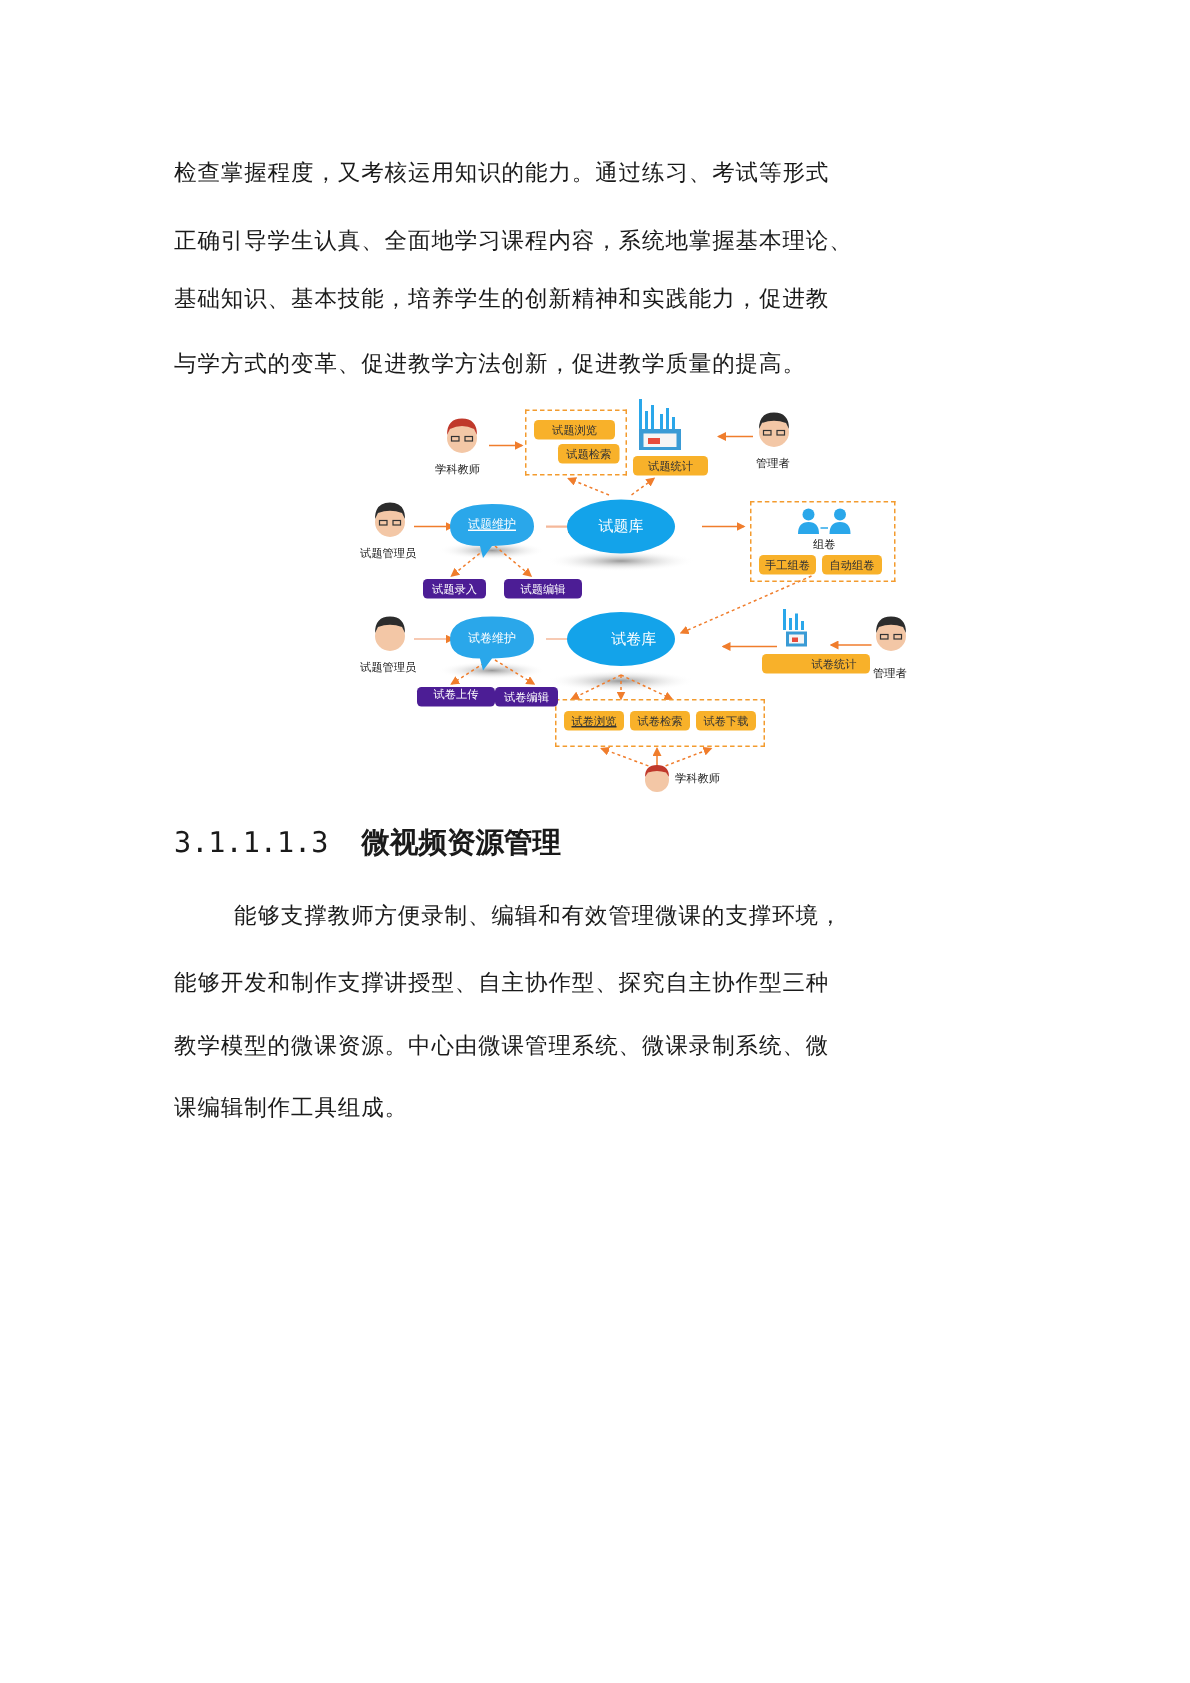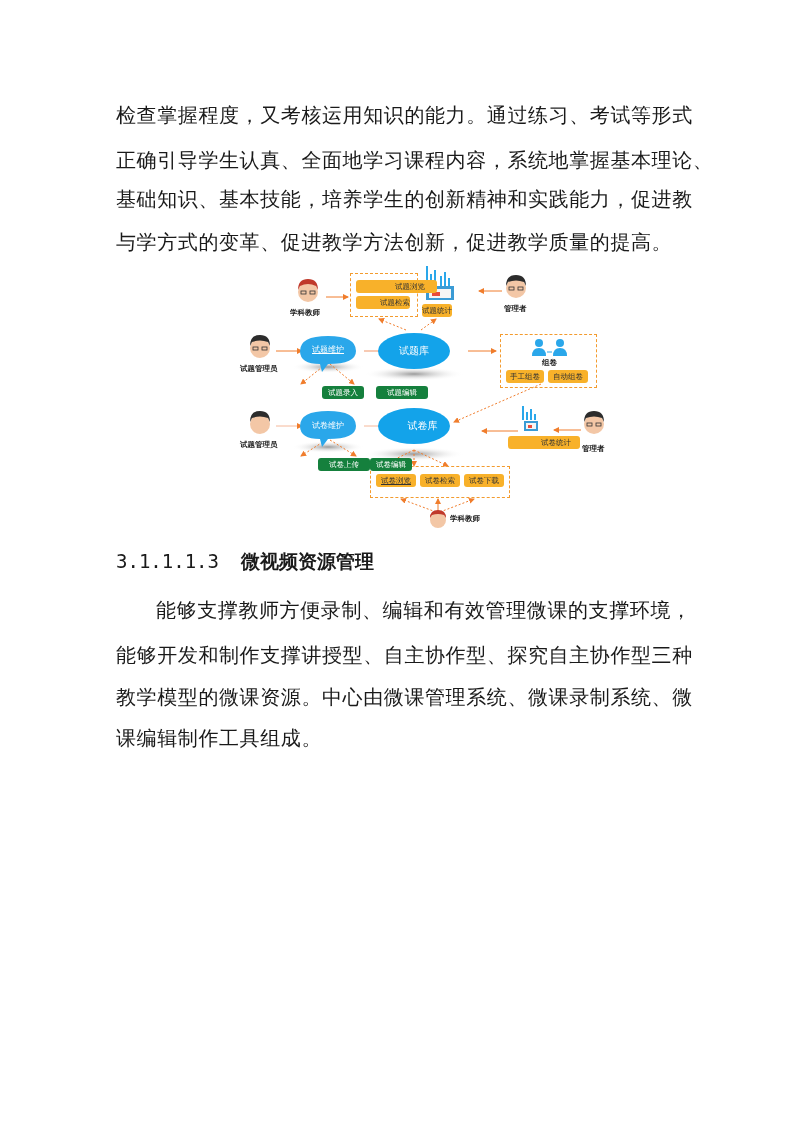--- a/index.html
+++ b/index.html
@@ -1,30 +1,30 @@
 <!DOCTYPE html>
 <html><head>
 <meta charset="utf-8">
 <style>
   html, body { margin: 0; padding: 0; background: #ffffff; }
   body { width: 793px; height: 1122px; position: relative; overflow: hidden;
          font-family: "DejaVu Serif", "Liberation Serif", serif; color: #1a1a1a; }
-  .para-line { position: absolute; left: 116px; font-size: 20px; line-height: 24px; white-space: nowrap; letter-spacing: 0.6px; text-align: right; }
+  .para-line { position: absolute; left: 116px; font-size: 15px; line-height: 24px; white-space: nowrap; letter-spacing: 0.6px; text-align: right; }
   .heading { position: absolute; left: 116px; top: 549px; font-size: 19px; font-weight: bold; white-space: nowrap; }
   .heading .num { font-family: "DejaVu Sans Mono", "Liberation Mono", monospace; font-weight: normal; letter-spacing: 0px; margin-right: 22px; }
   .heading .ttl { font-family: "DejaVu Sans", "Liberation Sans", sans-serif; font-weight: bold; }
 
   .diagram { position: absolute; left: 236px; top: 264px; width: 380px; height: 268px; }
   .diagram svg { position: absolute; left: 0; top: 0; }
   .pill { position: absolute; font-family: "DejaVu Sans", "Liberation Sans", sans-serif; font-size: 7.5px; color: #fff;
           text-align: center; border-radius: 3px; line-height: 13px; height: 13px; white-space: nowrap; }
   .pill.orange { background: #f8b12a; color: #333; }
-  .pill.blue { background: #15803d; margin-left: 40px; }
+  .pill.blue { background: #4c1d95; }
   .bubble { position: absolute; font-family: "DejaVu Sans", "Liberation Sans", sans-serif; color: #fff; text-align: center; white-space: nowrap; }
-  .label { position: absolute; font-family: "DejaVu Sans", "Liberation Sans", sans-serif; font-size: 7.5px; color: #222; white-space: nowrap; font-weight: bold; }
+  .label { position: absolute; font-family: "DejaVu Sans", "Liberation Sans", sans-serif; font-size: 7.5px; color: #222; white-space: nowrap; }
   .dash-box { position: absolute; border: 1px dashed #f39b2e; }
 </style>
 </head>
 <body>
 
 <div class="para-line" style="top:103px">检查掌握程度，又考核运用知识的能力。通过练习、考试等形式</div>
 <div class="para-line" style="top:148px">正确引导学生认真、全面地学习课程内容，系统地掌握基本理论、</div>
 <div class="para-line" style="top:187px">基础知识、基本技能，培养学生的创新精神和实践能力，促进教</div>
 <div class="para-line" style="top:230px">与学方式的变革、促进教学方法创新，促进教学质量的提高。</div>
 
@@ -151,33 +151,33 @@
   <div class="label" style="left:268px;top:40px;">管理者</div>
   <div class="label" style="left:4px;top:176px;">试题管理员</div>
   <div class="label" style="left:346px;top:180px;">管理者</div>
   <div class="label" style="left:214px;top:250px;">学科教师</div>
   <div class="label" style="left:306px;top:94px;">组卷</div>
 
   <div class="dash-box" style="left:114px;top:9px;width:66px;height:42px;"></div>
   <div class="dash-box" style="left:264px;top:70px;width:95px;height:52px;"></div>
   <div class="dash-box" style="left:134px;top:202px;width:138px;height:30px;"></div>
 
-  <div class="pill orange" style="left:120px;top:16px;width:54px;padding-left:27px;">试题浏览</div>
-  <div class="pill orange" style="left:120px;top:32px;width:54px;text-align:right;">试题检索</div>
-  <div class="pill orange" style="left:186px;top:40px;width:30px;">试题统计</div>
+  <div class="pill orange" style="left:120px;top:16px;width:54px;">试题浏览</div>
+  <div class="pill orange" style="left:136px;top:32px;width:41px;">试题检索</div>
+  <div class="pill orange" style="left:186px;top:40px;width:50px;">试题统计</div>
   <div class="pill orange" style="left:270px;top:106px;width:38px;">手工组卷</div>
   <div class="pill orange" style="left:312px;top:106px;width:40px;">自动组卷</div>
   <div class="pill orange" style="left:272px;top:172px;width:48px;padding-left:24px;">试卷统计</div>
   <div class="pill orange" style="left:140px;top:210px;width:40px;text-decoration:underline;">试卷浏览</div>
   <div class="pill orange" style="left:184px;top:210px;width:40px;">试卷检索</div>
   <div class="pill orange" style="left:228px;top:210px;width:40px;">试卷下载</div>
 
   <div class="pill blue" style="left:46px;top:122px;width:42px;">试题录入</div>
   <div class="pill blue" style="left:100px;top:122px;width:52px;">试题编辑</div>
-  <div class="pill blue" style="left:42px;top:194px;width:52px;">试卷上传</div>
+  <div class="pill blue" style="left:42px;top:194px;width:52px;font-family:Liberation Mono, monospace;">试卷上传</div>
   <div class="pill blue" style="left:94px;top:194px;width:42px;">试卷编辑</div>
 </div>
 
 <div class="heading">
   <span class="num">3.1.1.1.3</span><span class="ttl">微视频资源管理</span>
 </div>
 
 <div class="para-line" style="top:600px;left:156px;font-family:Liberation Mono, monospace;">能够支撑教师方便录制、编辑和有效管理微课的支撑环境，</div>
 <div class="para-line" style="top:643px">能够开发和制作支撑讲授型、自主协作型、探究自主协作型三种</div>
 <div class="para-line" style="top:685px">教学模型的微课资源。中心由微课管理系统、微课录制系统、微</div>

